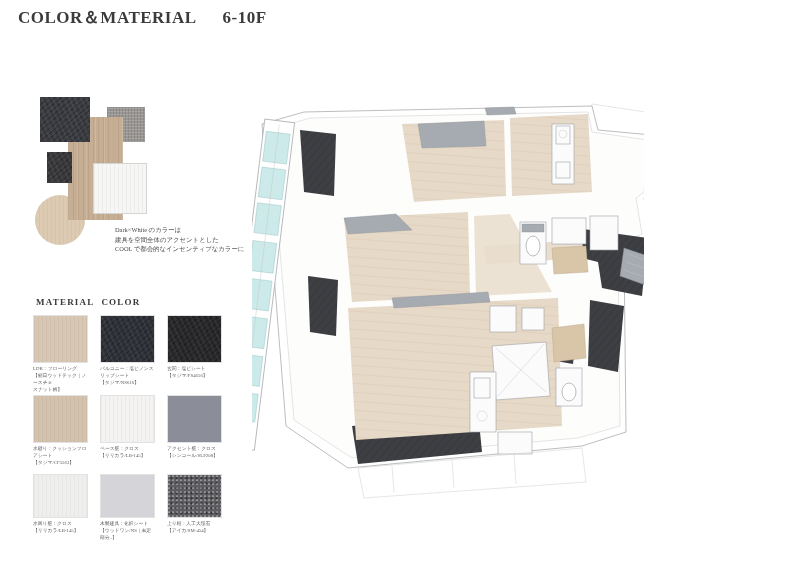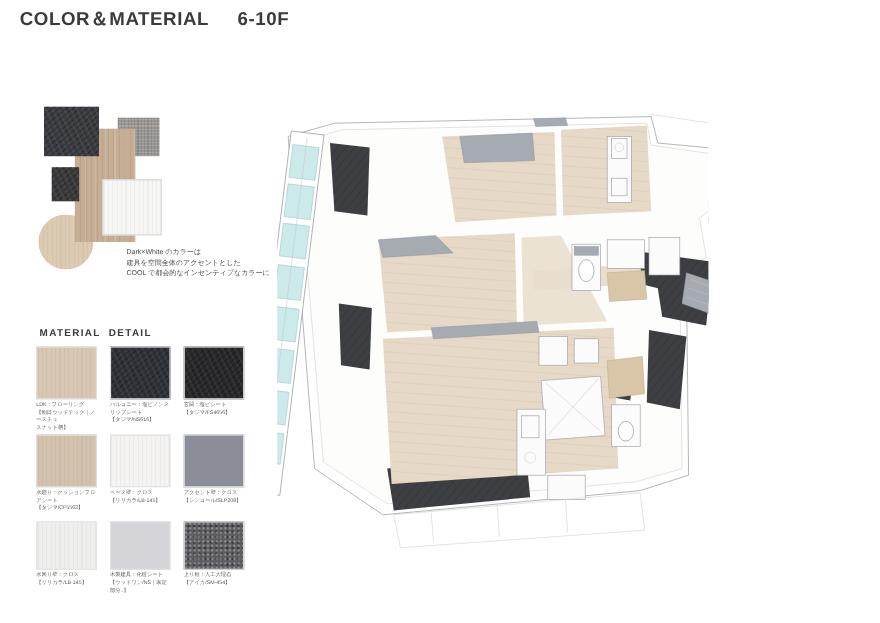--- a/index.html
+++ b/index.html
@@ -1,17 +1,17 @@
 <!DOCTYPE html>
 <html><head>
 <meta charset="utf-8">
 <style>
   html,body{margin:0;padding:0;background:#ffffff;}
   .page{position:relative;width:644px;height:566px;background:#ffffff;overflow:hidden;
-        font-family:Liberation Sans, sans-serif;color:#3c3c3c;}
+        font-family:Liberation Serif, serif;color:#3c3c3c;}
   
   .hdr{position:absolute;left:18px;top:6px;font-size:17px;font-weight:bold;
        letter-spacing:.5px;color:#3b3b3b;white-space:nowrap;}
   .hdr .floors{margin-left:26px;}
   
   .sw{position:absolute;}
   .tex-dark{background-image:repeating-linear-gradient(63deg,rgba(255,255,255,.05) 0 2px,transparent 2px 5px),
             repeating-linear-gradient(-40deg,rgba(0,0,0,.25) 0 1px,transparent 1px 4px);}
   .tex-wood{background-image:repeating-linear-gradient(90deg,rgba(90,60,30,.10) 0 1px,transparent 1px 5px),
             repeating-linear-gradient(90deg,rgba(255,255,255,.12) 0 1px,transparent 1px 9px);}
@@ -62,21 +62,21 @@
     <div class="sw tex-dark" style="left: 47px; top: 152px; width: 25px; height: 31px; background-color: rgb(58, 58, 60);"></div>
     <div class="sw tex-fine" style="left: 93px; top: 163px; width: 52px; height: 49px; border: 1px solid rgb(212, 212, 210); background-color: rgb(246, 246, 244);"></div>
   </div>
 
   <div class="concept-text">
     <span style="display:block">Dark×White のカラーは</span>
     <span style="display:block">建具を空間全体のアクセントとした</span>
     <span style="display:block">COOL で都会的なインセンティブなカラーに</span>
   </div>
 
-  <div class="mat-heading">MATERIAL DETAIL</div>
+  <div class="mat-heading">MATERIAL COLOR</div>
 
   <div class="mat-grid">
     <div class="mat-cell">
       <div class="mat-swatch tex-fine" style="background-color: rgb(215, 199, 179);"></div>
       <div class="mat-label">
         <span>LDK：フローリング</span>
           <span>【朝日ウッドテック｜ノースチェ</span>
           <span>スナット柄】</span>
       </div>
     </div>

